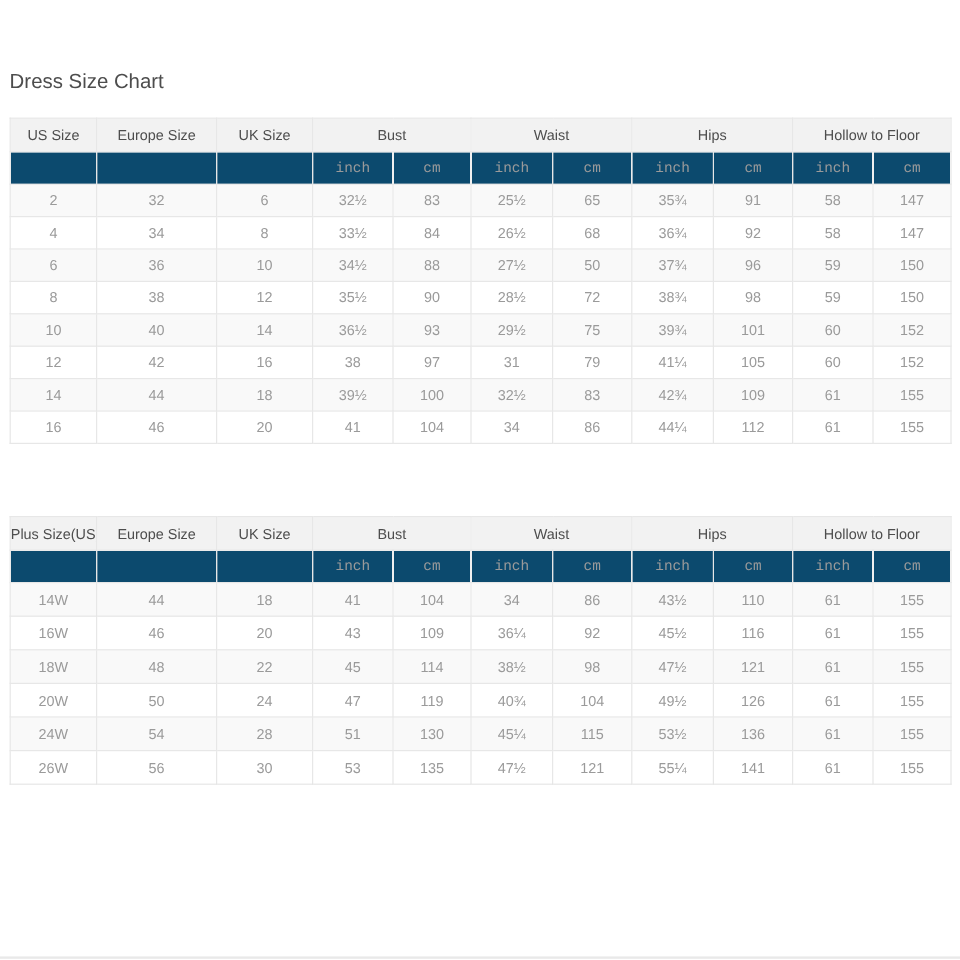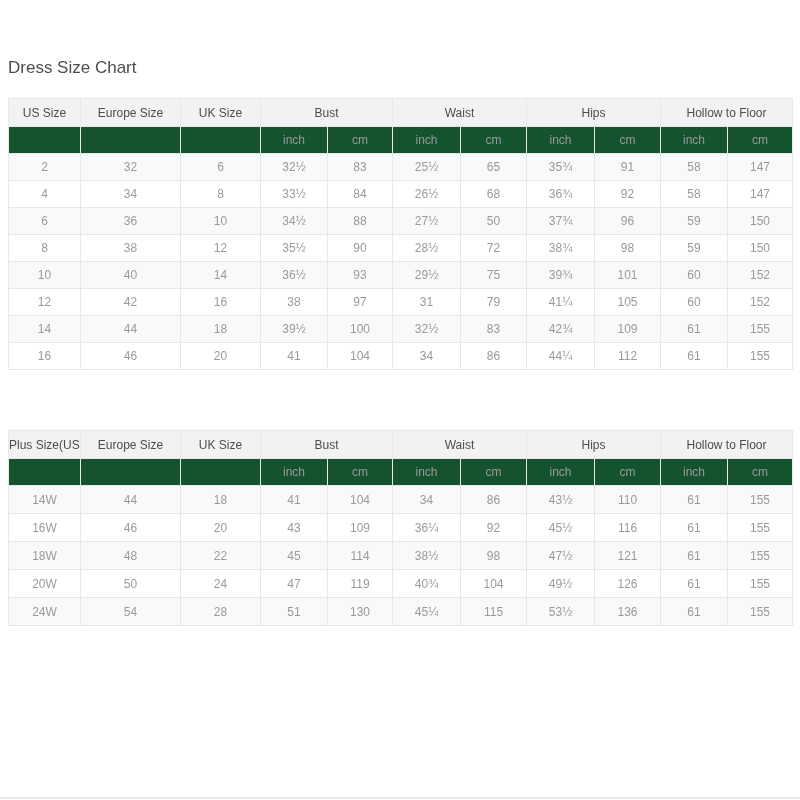--- a/index.html
+++ b/index.html
@@ -36,21 +36,22 @@
   }
   .group-row th {
     background: #f2f2f2;
     color: #4d4d4d;
     font-weight: 400;
     height: 28px;
   }
   .unit-row td {
     height: 27px;
     color: #9a9a9a;
-    background: #14532d;
+    background: #0c4a6e;
+    font-family: Liberation Mono, monospace;
   }
   .size-table tbody td {
     height: 27px;
     color: #9a9a9a;
     background: transparent;
   }
   .chart-section-plus .size-table tbody td { height: 28px; }
   .size-table tbody tr:nth-child(odd) { background: #f9f9f9; }
   .size-table tbody tr:nth-child(even) { background: #ffffff; }
   .bottom-divider {
@@ -312,19 +313,32 @@
             <td>28</td>
             <td>51</td>
             <td>130</td>
             <td>45¼</td>
             <td>115</td>
             <td>53½</td>
             <td>136</td>
             <td>61</td>
             <td>155</td>
           </tr>
+          <tr>
+            <td>26W</td>
+            <td>56</td>
+            <td>30</td>
+            <td>53</td>
+            <td>135</td>
+            <td>47½</td>
+            <td>121</td>
+            <td>55¼</td>
+            <td>141</td>
+            <td>61</td>
+            <td>155</td>
+          </tr>
         </tbody>
     </table>
   </section>
 
 </div>
 
 <div class="bottom-divider"></div>
 
 </body></html>

